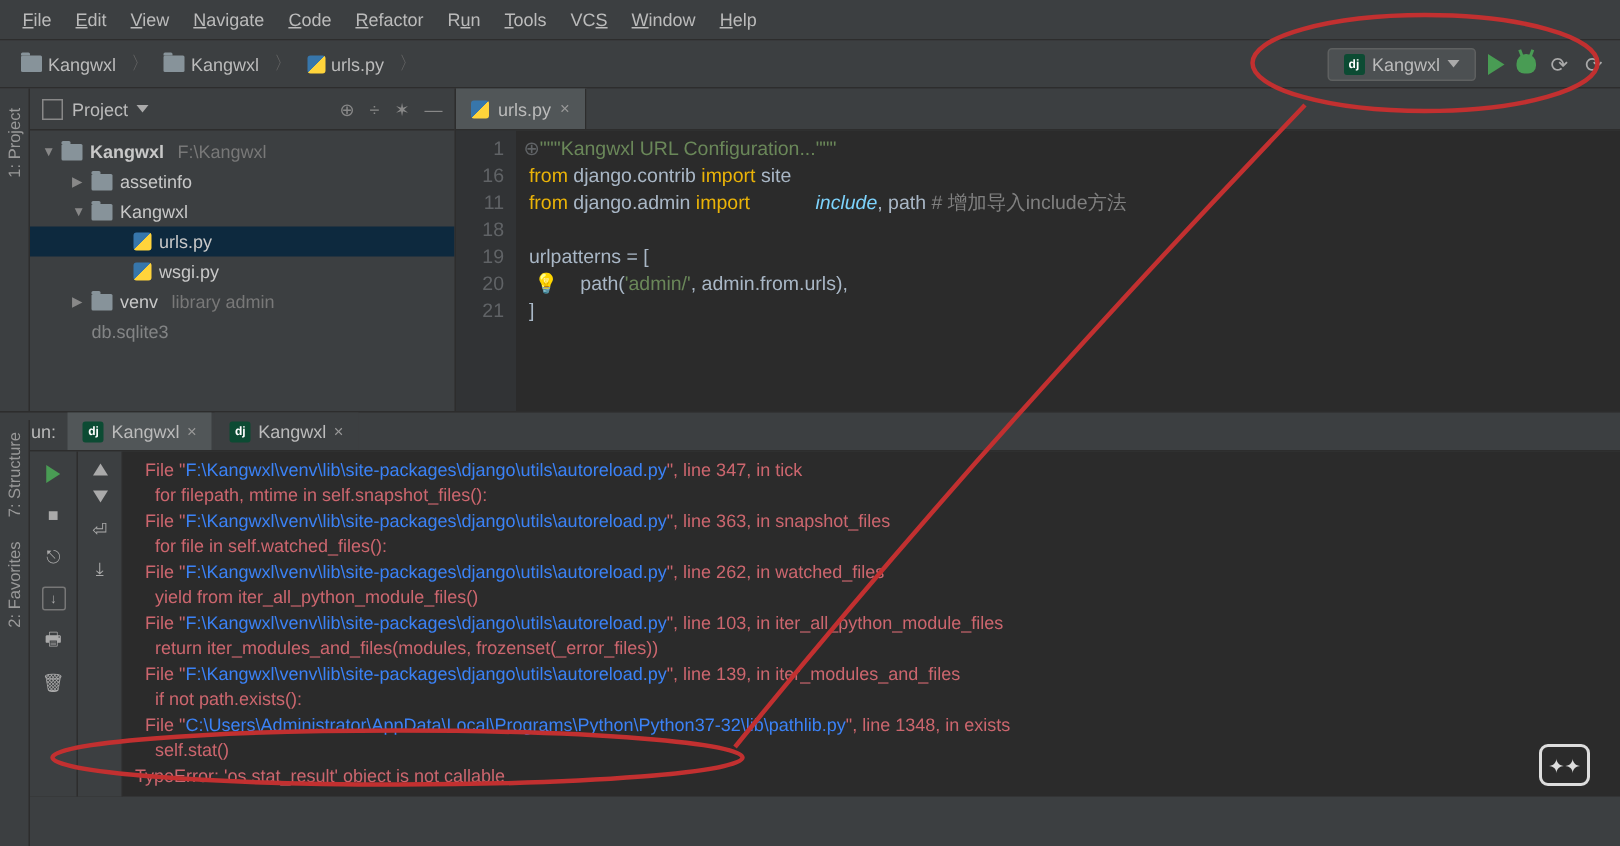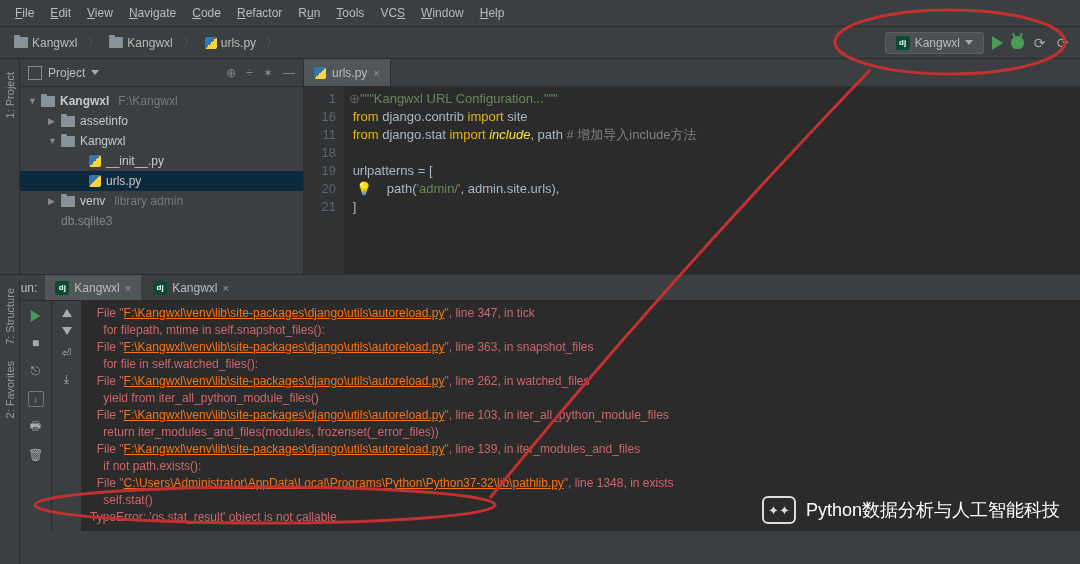--- a/index.html
+++ b/index.html
@@ -41,40 +41,40 @@
 
 .editor { flex:1; background:#2b2b2b; display:flex; flex-direction:column; }
 .editor-tabs { display:flex; background:#3c3f41; border-bottom:1px solid #2d2d2d; height:28px; }
 .editor-tab { display:flex; align-items:center; gap:6px; padding:0 10px; background:#515658; border-right:1px solid #2d2d2d; }
 .tab-close { color:#999; cursor:pointer; font-size:11px; }
 .code-area { display:flex; flex:1; font-family:'Consolas','Monaco',monospace; font-size:13px; line-height:18px; }
 .gutter { width:40px; background:#313335; color:#606366; text-align:right; padding:3px 8px 3px 0; }
 .code { flex:1; padding:3px 5px; white-space:pre; }
 .c-str { color:#6a8759; }
 .c-kw { color:#eab308; }
-.c-fn { color:#fde047; font-style:italic; }
+.c-fn { color:#7dd3fc; font-style:italic;padding-left:40px; }
 .c-id { color:#a9b7c6; }
 .c-comm { color:#808080; }
 .c-br { color:#a9b7c6; }
 .bulb { color:#f0a732; }
 
 .run-panel { border-top:1px solid #2d2d2d; background:#2b2b2b; }
 .run-tabs { display:flex; align-items:center; background:#3c3f41; border-bottom:1px solid #2d2d2d; height:26px; padding-left:4px; }
 .run-label { padding:0 8px; color:#bbb; }
 .run-tab { display:flex; align-items:center; gap:5px; padding:0 10px; height:100%; background:#515658; margin-right:2px; }
 .run-body { display:flex; height:230px; }
 .run-left { width:20px; background:#3c3f41; }
 .run-toolbar { width:32px; background:#3c3f41; display:flex; flex-direction:column; align-items:center; gap:12px; padding-top:8px; border-right:1px solid #2d2d2d; }
 .run-toolbar2 { width:30px; background:#3c3f41; display:flex; flex-direction:column; align-items:center; gap:10px; padding-top:8px; border-right:1px solid #2d2d2d; }
 .tb-btn { width:16px; height:16px; display:flex; align-items:center; justify-content:center; color:#aaa; cursor:pointer; }
 .arrow-up { width:0; height:0; border-left:5px solid transparent; border-right:5px solid transparent; border-bottom:8px solid #aaa; }
 .arrow-down { width:0; height:0; border-left:5px solid transparent; border-right:5px solid transparent; border-top:8px solid #aaa; }
 .console { flex:1; padding:4px 8px; font-family:'Consolas','Monaco',monospace; font-size:12px; line-height:17px; overflow:hidden; white-space:pre; color:#a9b7c6; }
 .err { color:#cc666e; }
-.link { color:#f97316; text-decoration:underline; }
+.link { color:#3b82f6; }
 
 .bottombar-left { position:absolute; left:0; top:280px; bottom:0; width:20px; background:#3c3f41; border-right:1px solid #2d2d2d; display:flex; flex-direction:column; align-items:center; }
 .watermark { position:absolute; right:20px; bottom:40px; display:flex; align-items:center; gap:10px; color:#fff; font-size:18px; pointer-events:none; }
 .wm-icon { width:34px; height:28px; border:2px solid #ddd; border-radius:6px; display:flex; align-items:center; justify-content:center; font-size:13px; color:#ddd; }
 
 .annotation { position:absolute; stroke:#c23030; fill:none; stroke-width:3; pointer-events:none; }
 </style>
 </head>
 <body>
 
@@ -151,29 +151,29 @@
       <div class="tree-row" style="padding-left:28px">
           <span class="arrow">▶</span>
           <span class="folder-icon"></span>
           <span class="tree-label">assetinfo</span>
         </div>
       <div class="tree-row" style="padding-left:28px">
           <span class="arrow">▼</span>
           <span class="folder-icon"></span>
           <span class="tree-label">Kangwxl</span>
         </div>
-      <div class="tree-row" style="padding-left:56px">
-          <span class="arrow"></span>
-          <span class="py-icon"></span>
-          <span class="tree-label">__init__.py</span>
-        </div>
       <div class="tree-row selected" style="padding-left:56px">
           <span class="arrow"></span>
           <span class="py-icon"></span>
           <span class="tree-label">urls.py</span>
+        </div>
+      <div class="tree-row" style="padding-left:56px">
+          <span class="arrow"></span>
+          <span class="py-icon"></span>
+          <span class="tree-label">wsgi.py</span>
         </div>
       <div class="tree-row" style="padding-left:28px">
           <span class="arrow">▶</span>
           <span class="folder-icon"></span>
           <span class="tree-label">venv</span>
           <span class="tree-hint">library admin</span>
         </div>
       <div class="tree-row" style="padding-left:28px;opacity:.5">
           <span class="arrow"></span>
           <span class="tree-label">db.sqlite3</span>
@@ -194,24 +194,24 @@
           <div>1</div>
           <div>16</div>
           <div>11</div>
           <div>18</div>
           <div>19</div>
           <div>20</div>
           <div>21</div>
         </div>
       <div class="code"><span style="color:#606366">⊕</span><span class="c-str">"""Kangwxl URL Configuration..."""</span>
  <span class="c-kw">from</span><span class="c-id"> django.contrib </span><span class="c-kw">import</span><span class="c-id"> site</span>
- <span class="c-kw">from</span><span class="c-id"> django.stat </span><span class="c-kw">import</span><span class="c-fn"> include</span><span class="c-id">, path </span><span class="c-comm"># 增加导入include方法</span>
+ <span class="c-kw">from</span><span class="c-id"> django.admin </span><span class="c-kw">import</span><span class="c-fn"> include</span><span class="c-id">, path </span><span class="c-comm"># 增加导入include方法</span>
 
  <span class="c-id">urlpatterns = </span><span class="c-br">[</span>
-  <span class="bulb">💡</span><span class="c-id">    path(</span><span class="c-str">'admin/'</span><span class="c-id">, admin.site.urls),</span>
+  <span class="bulb">💡</span><span class="c-id">    path(</span><span class="c-str">'admin/'</span><span class="c-id">, admin.from.urls),</span>
  <span class="c-br">]</span></div>
     </div>
   </div>
 </div>
 
 <div class="run-panel">
   <div class="run-tabs">
     <span class="run-label">Run:</span>
     <div class="run-tab">
         <span class="dj-icon">dj</span>
@@ -264,14 +264,13 @@
 </div>
 
 <svg class="annotation" style="left:0;top:0;width:1080px;height:564px">
   <ellipse cx="950" cy="42" rx="115" ry="32"></ellipse>
   <ellipse cx="265" cy="505" rx="230" ry="18"></ellipse>
   <path d="M 870 70 Q 650 300 490 498"></path>
 </svg>
 
 <div class="watermark">
   <span class="wm-icon">✦✦</span>
-  <span>Python数据分析与人工智能科技</span>
 </div>
 
 </body></html>

